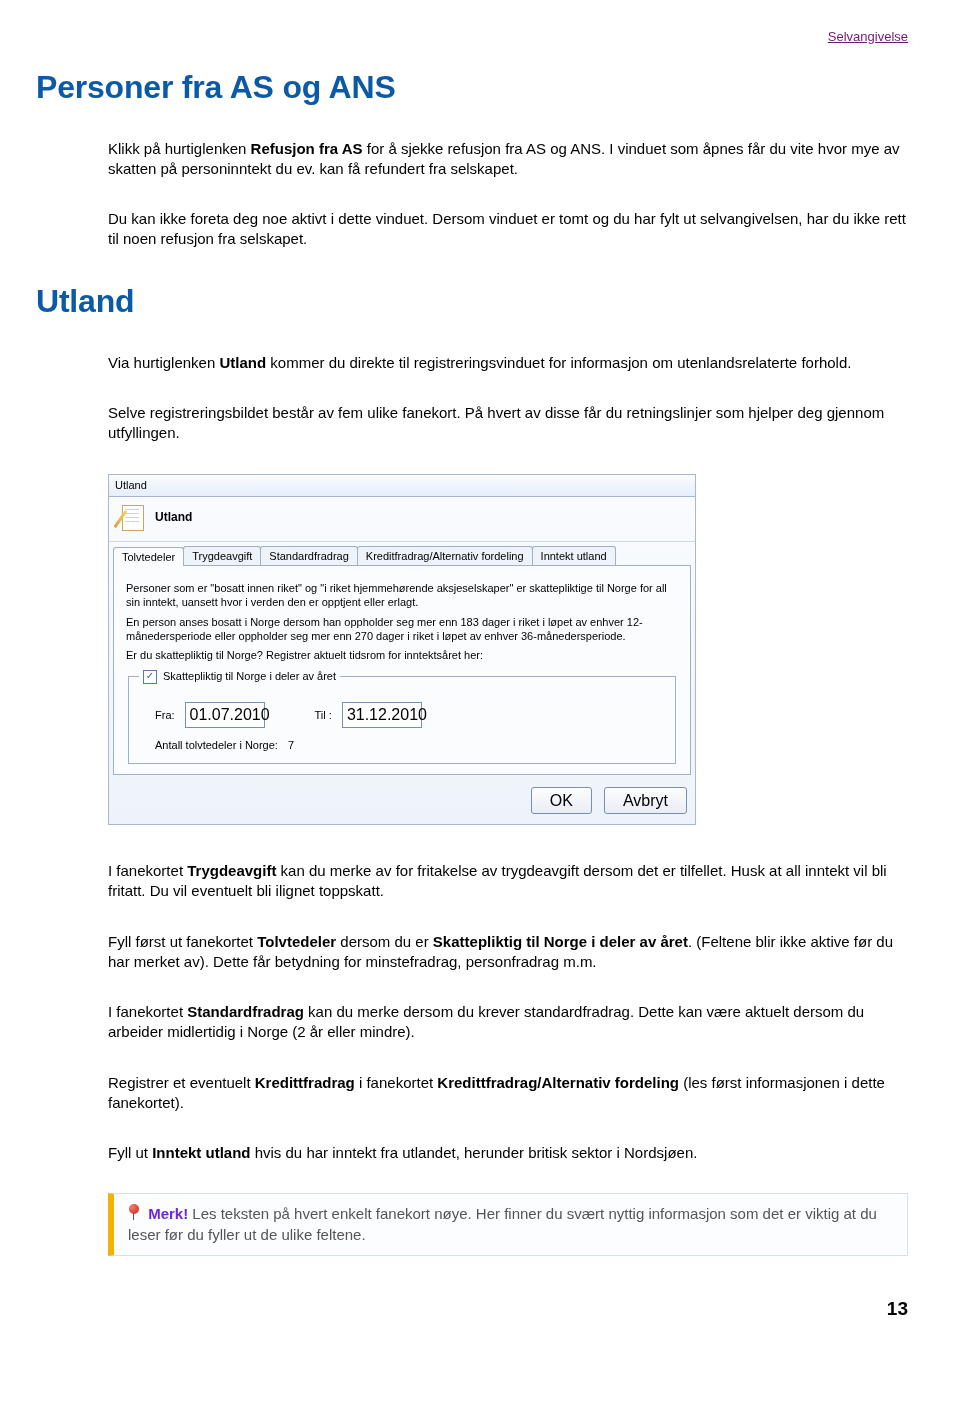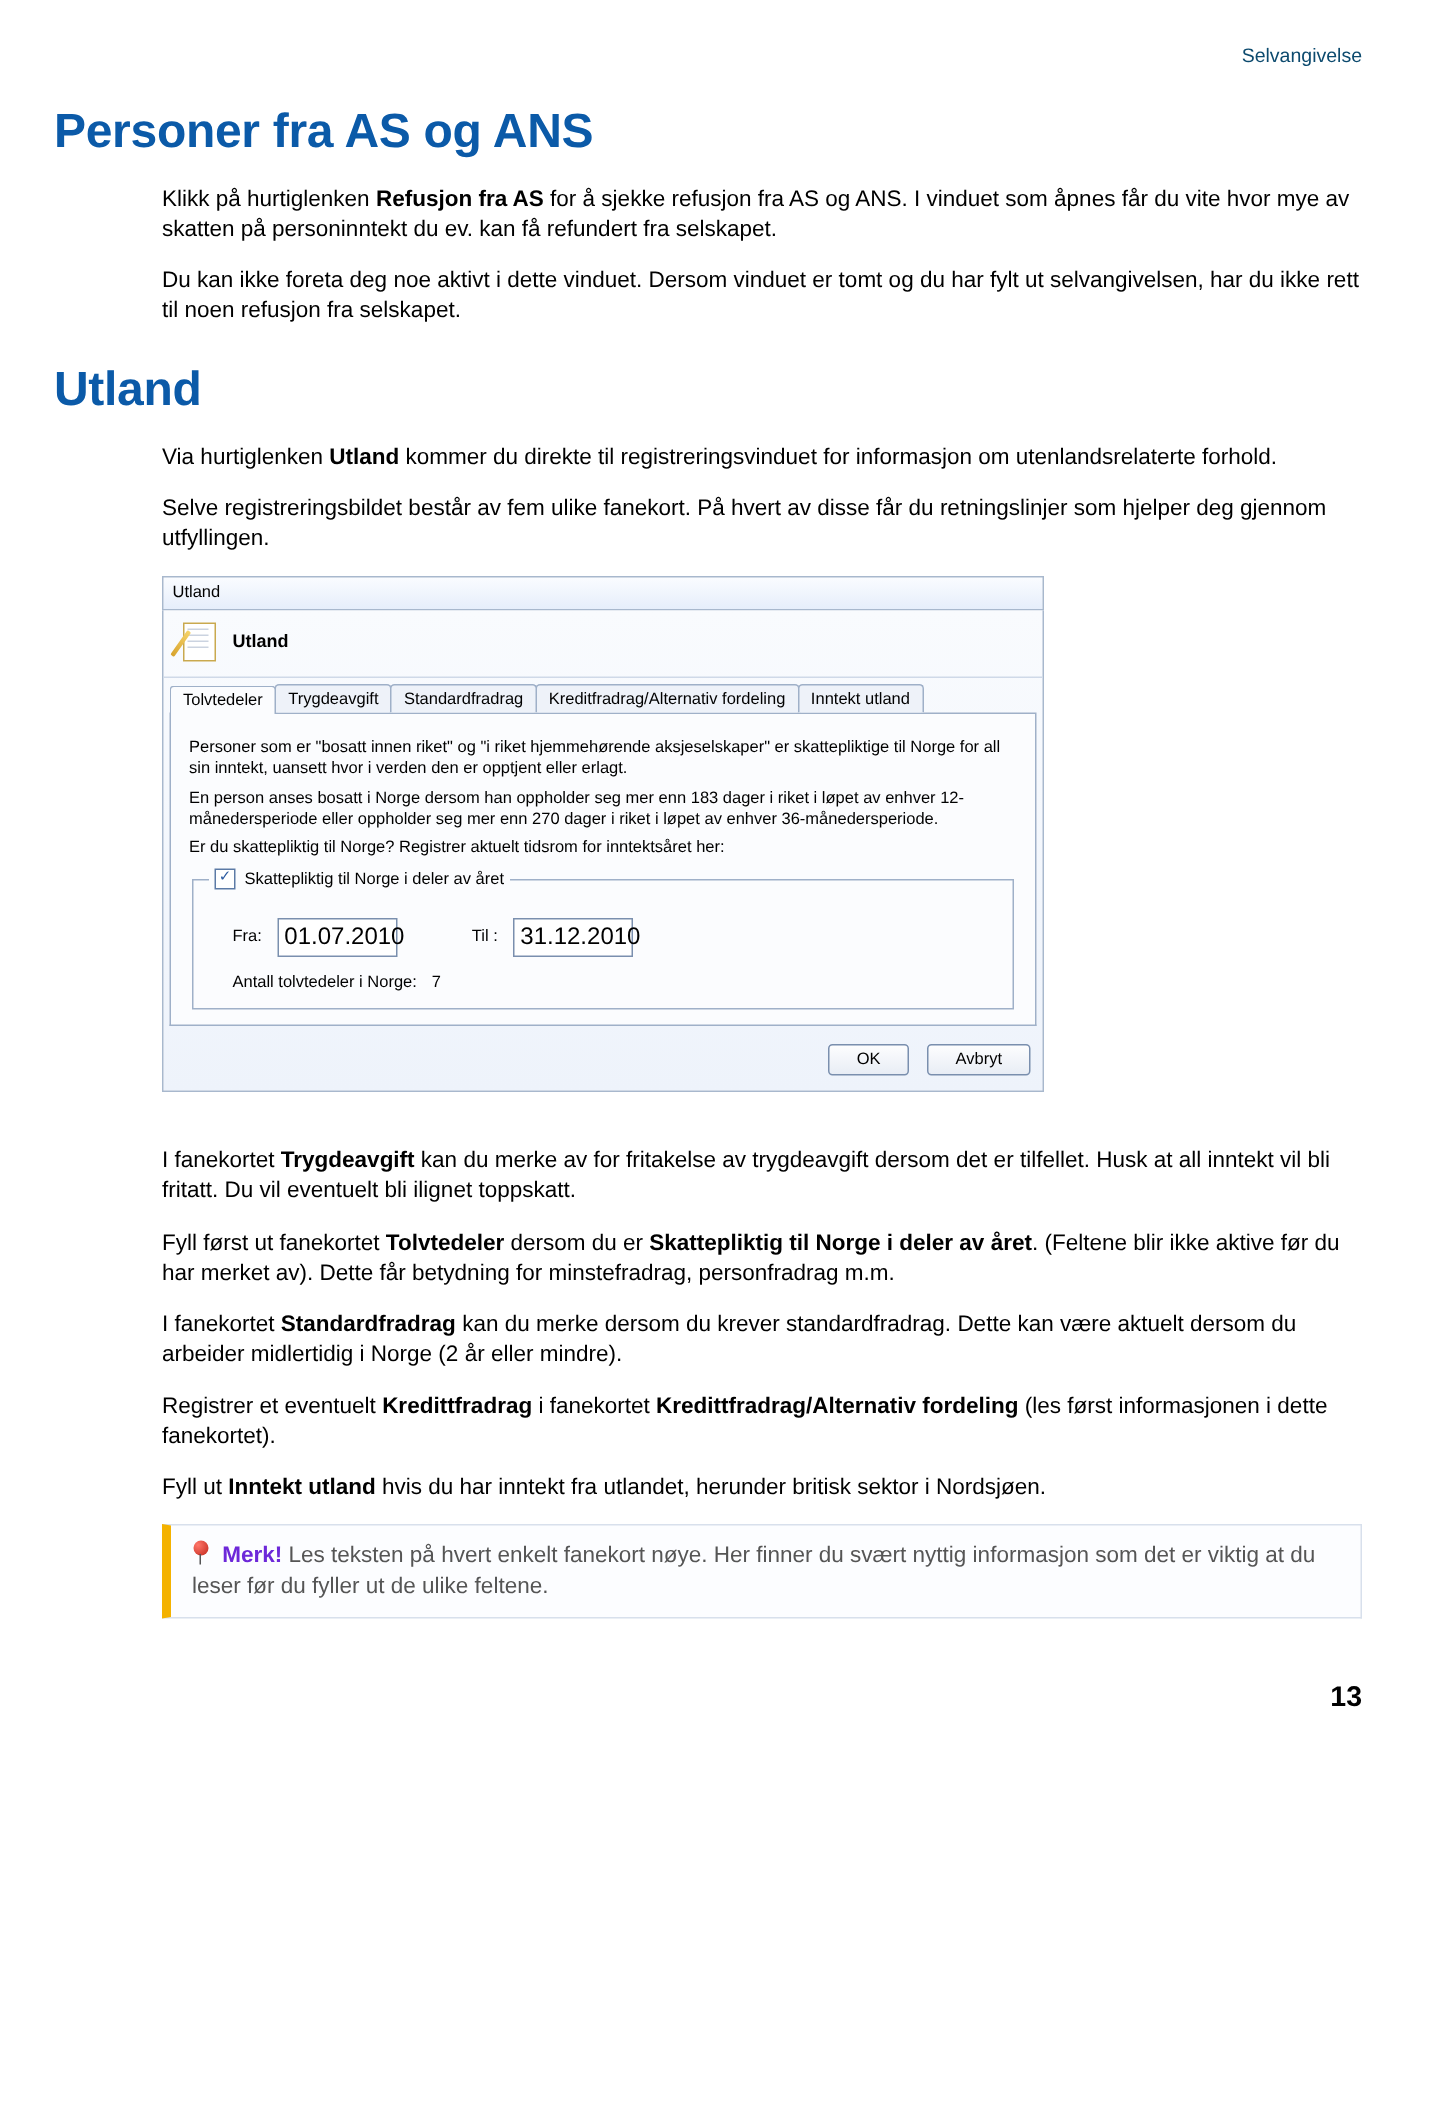--- a/index.html
+++ b/index.html
@@ -7,37 +7,38 @@
     margin: 0;
     padding: 28px 52px 28px 36px;
     color: #000;
     font-size: 15px;
     line-height: 1.35;
     width: 960px;
     box-sizing: border-box;
   }
   .top-link {
     text-align: right;
-    color: #0c4a6e;
+    color: #701a75;
     font-size: 13px;
+    text-decoration: underline;
     margin-bottom: 4px;
   }
   h1 {
     font-family: "Arial Narrow", Arial, sans-serif;
     color: #0b5aa8;
     font-size: 32px;
     font-weight: bold;
     margin: 20px 0 10px 0;
     letter-spacing: -0.2px;
   }
   .indent {
     margin-left: 72px;
   }
   p {
-    margin: 14px 0;
+    margin: 30px 0;
   }
   .bold { font-weight: bold; }
   
   .dialog {
     width: 588px;
     margin: 6px 0 36px 72px;
     font-family: Tahoma, Arial, sans-serif;
     font-size: 11px;
     color: #000;
   }
@@ -162,21 +163,21 @@
     padding:8px 8px 10px 8px;
     display:flex;
     justify-content:flex-end;
     gap:12px;
   }
   .btn{
     border:1px solid #7a8fae;
     background:linear-gradient(#fdfdfe,#e8edf5);
     border-radius:3px;
     padding:2px 18px;
-    font-size:11px;
+    font-size:16px;
     cursor:default;
   }
   
   .merk-box{
     margin-left:72px;
     border-left:6px solid #f4b200;
     background:#fcfdff;
     border-top:1px solid #d8e0ec;
     border-right:1px solid #d8e0ec;
     border-bottom:1px solid #d8e0ec;

